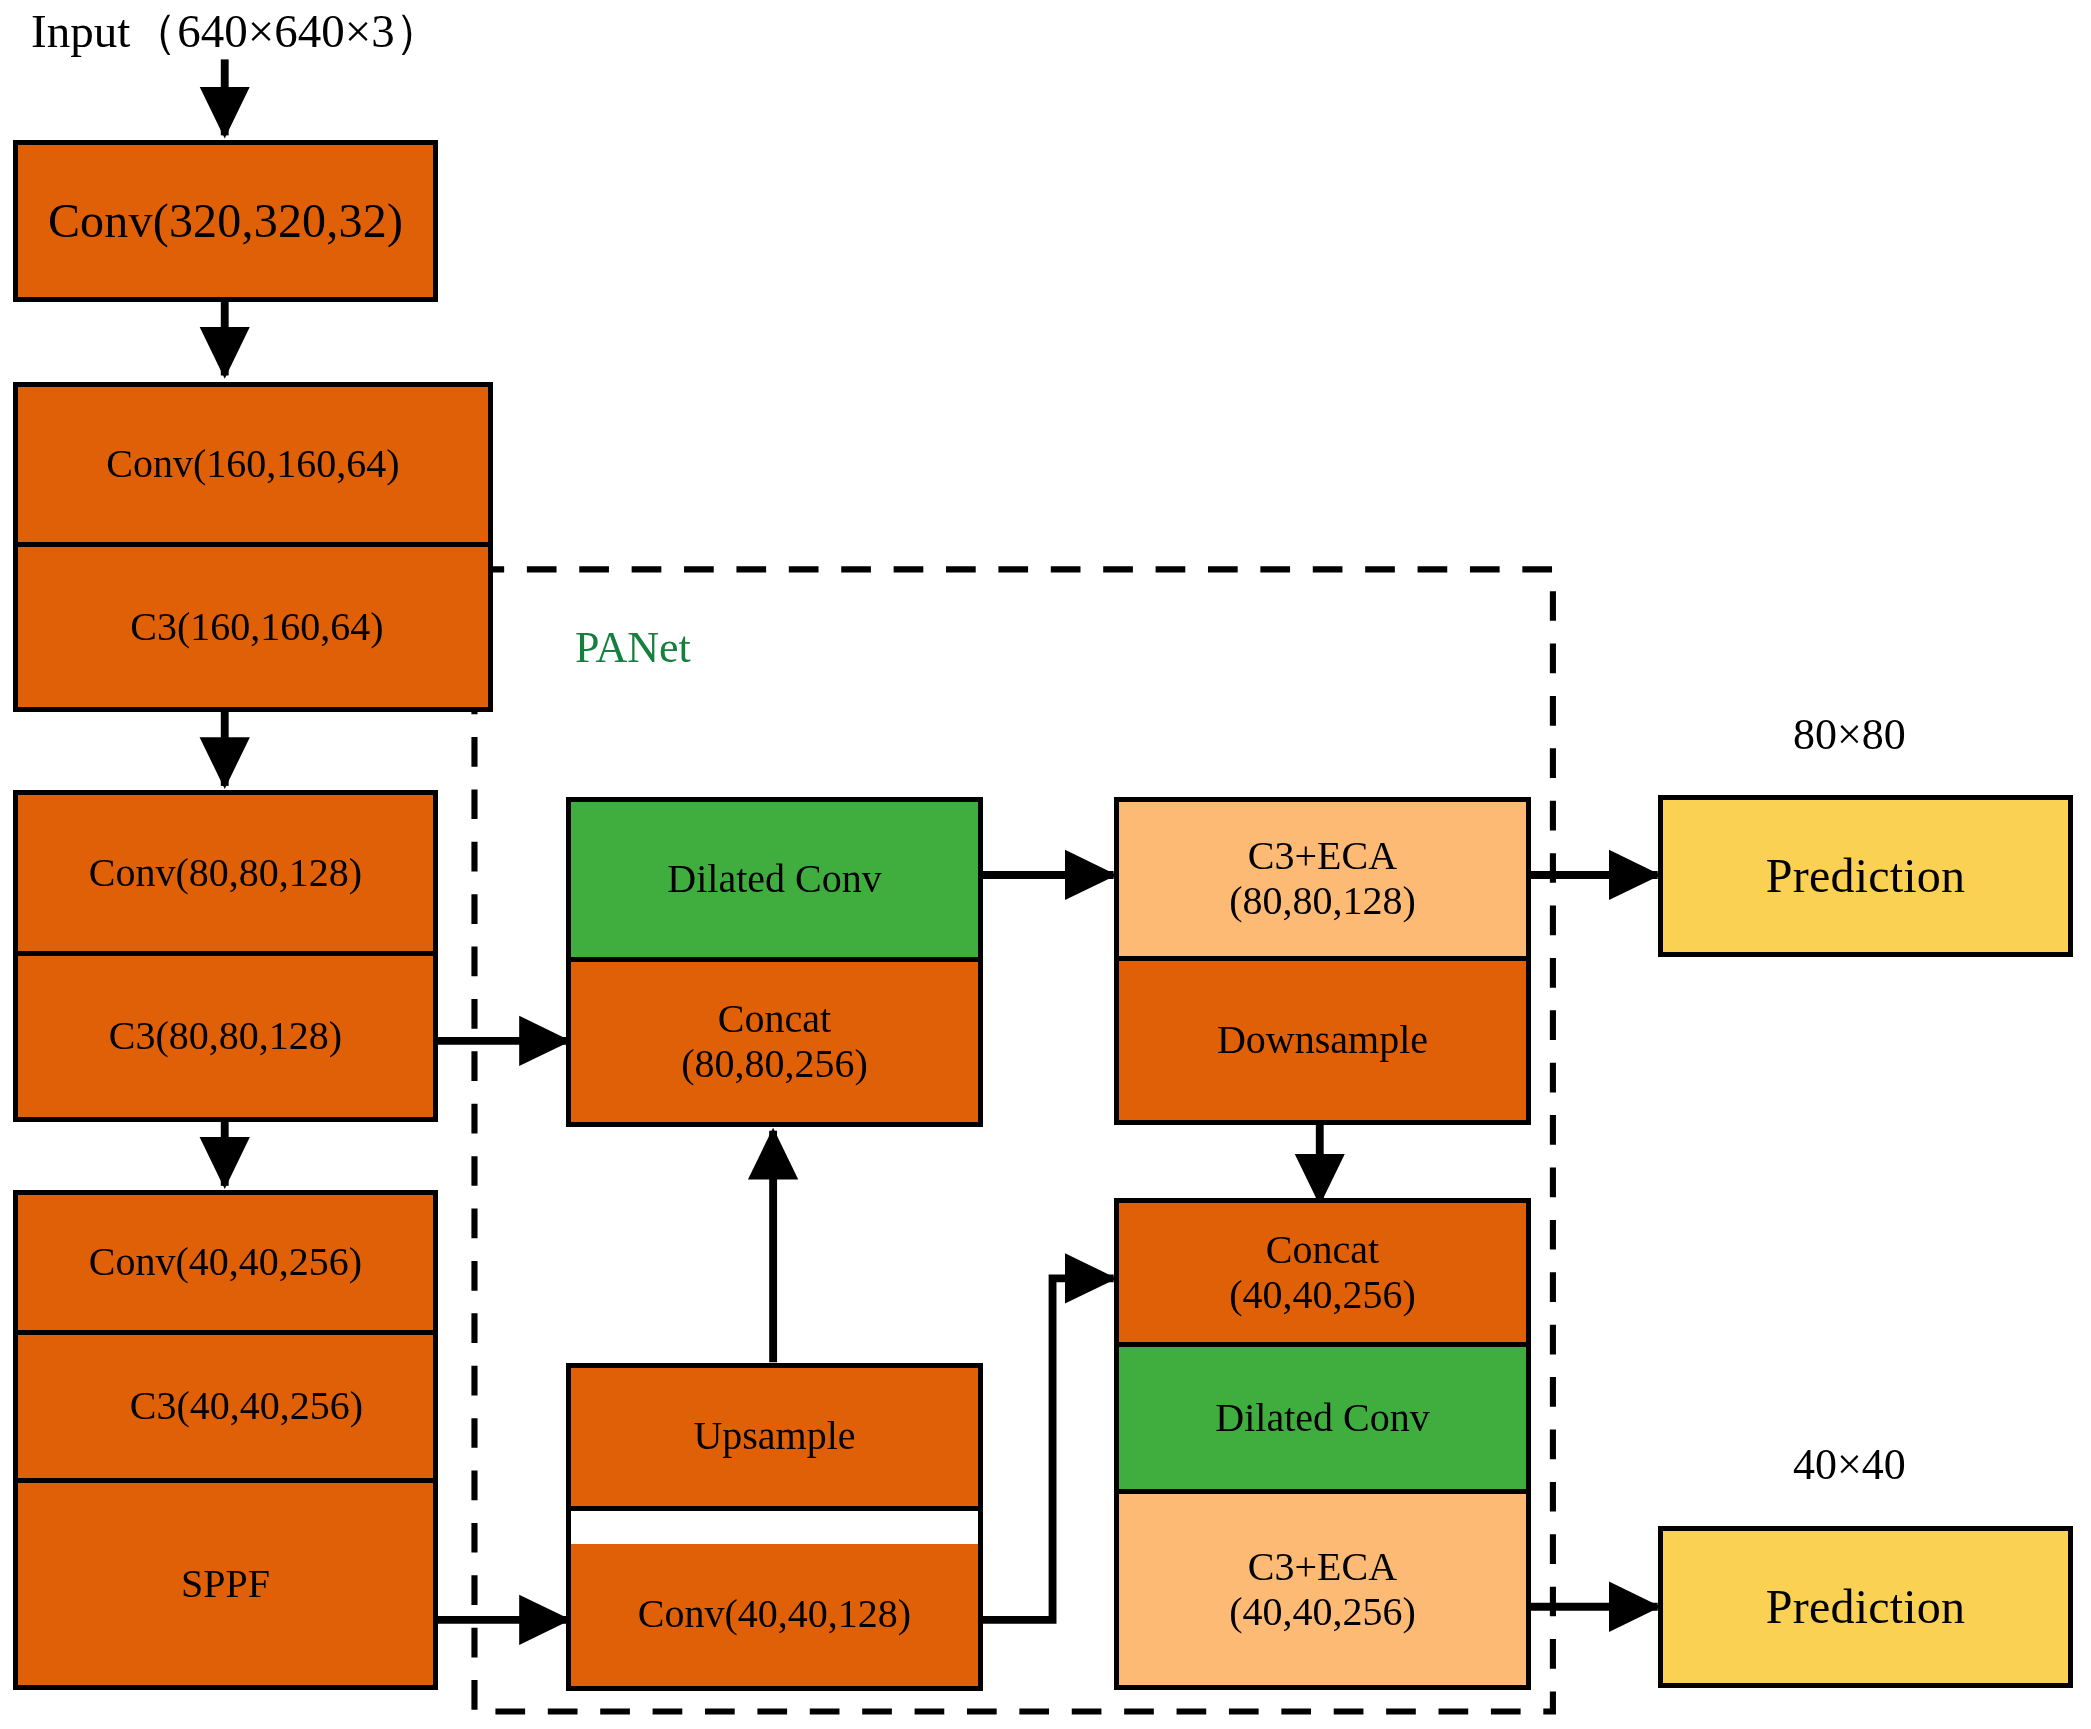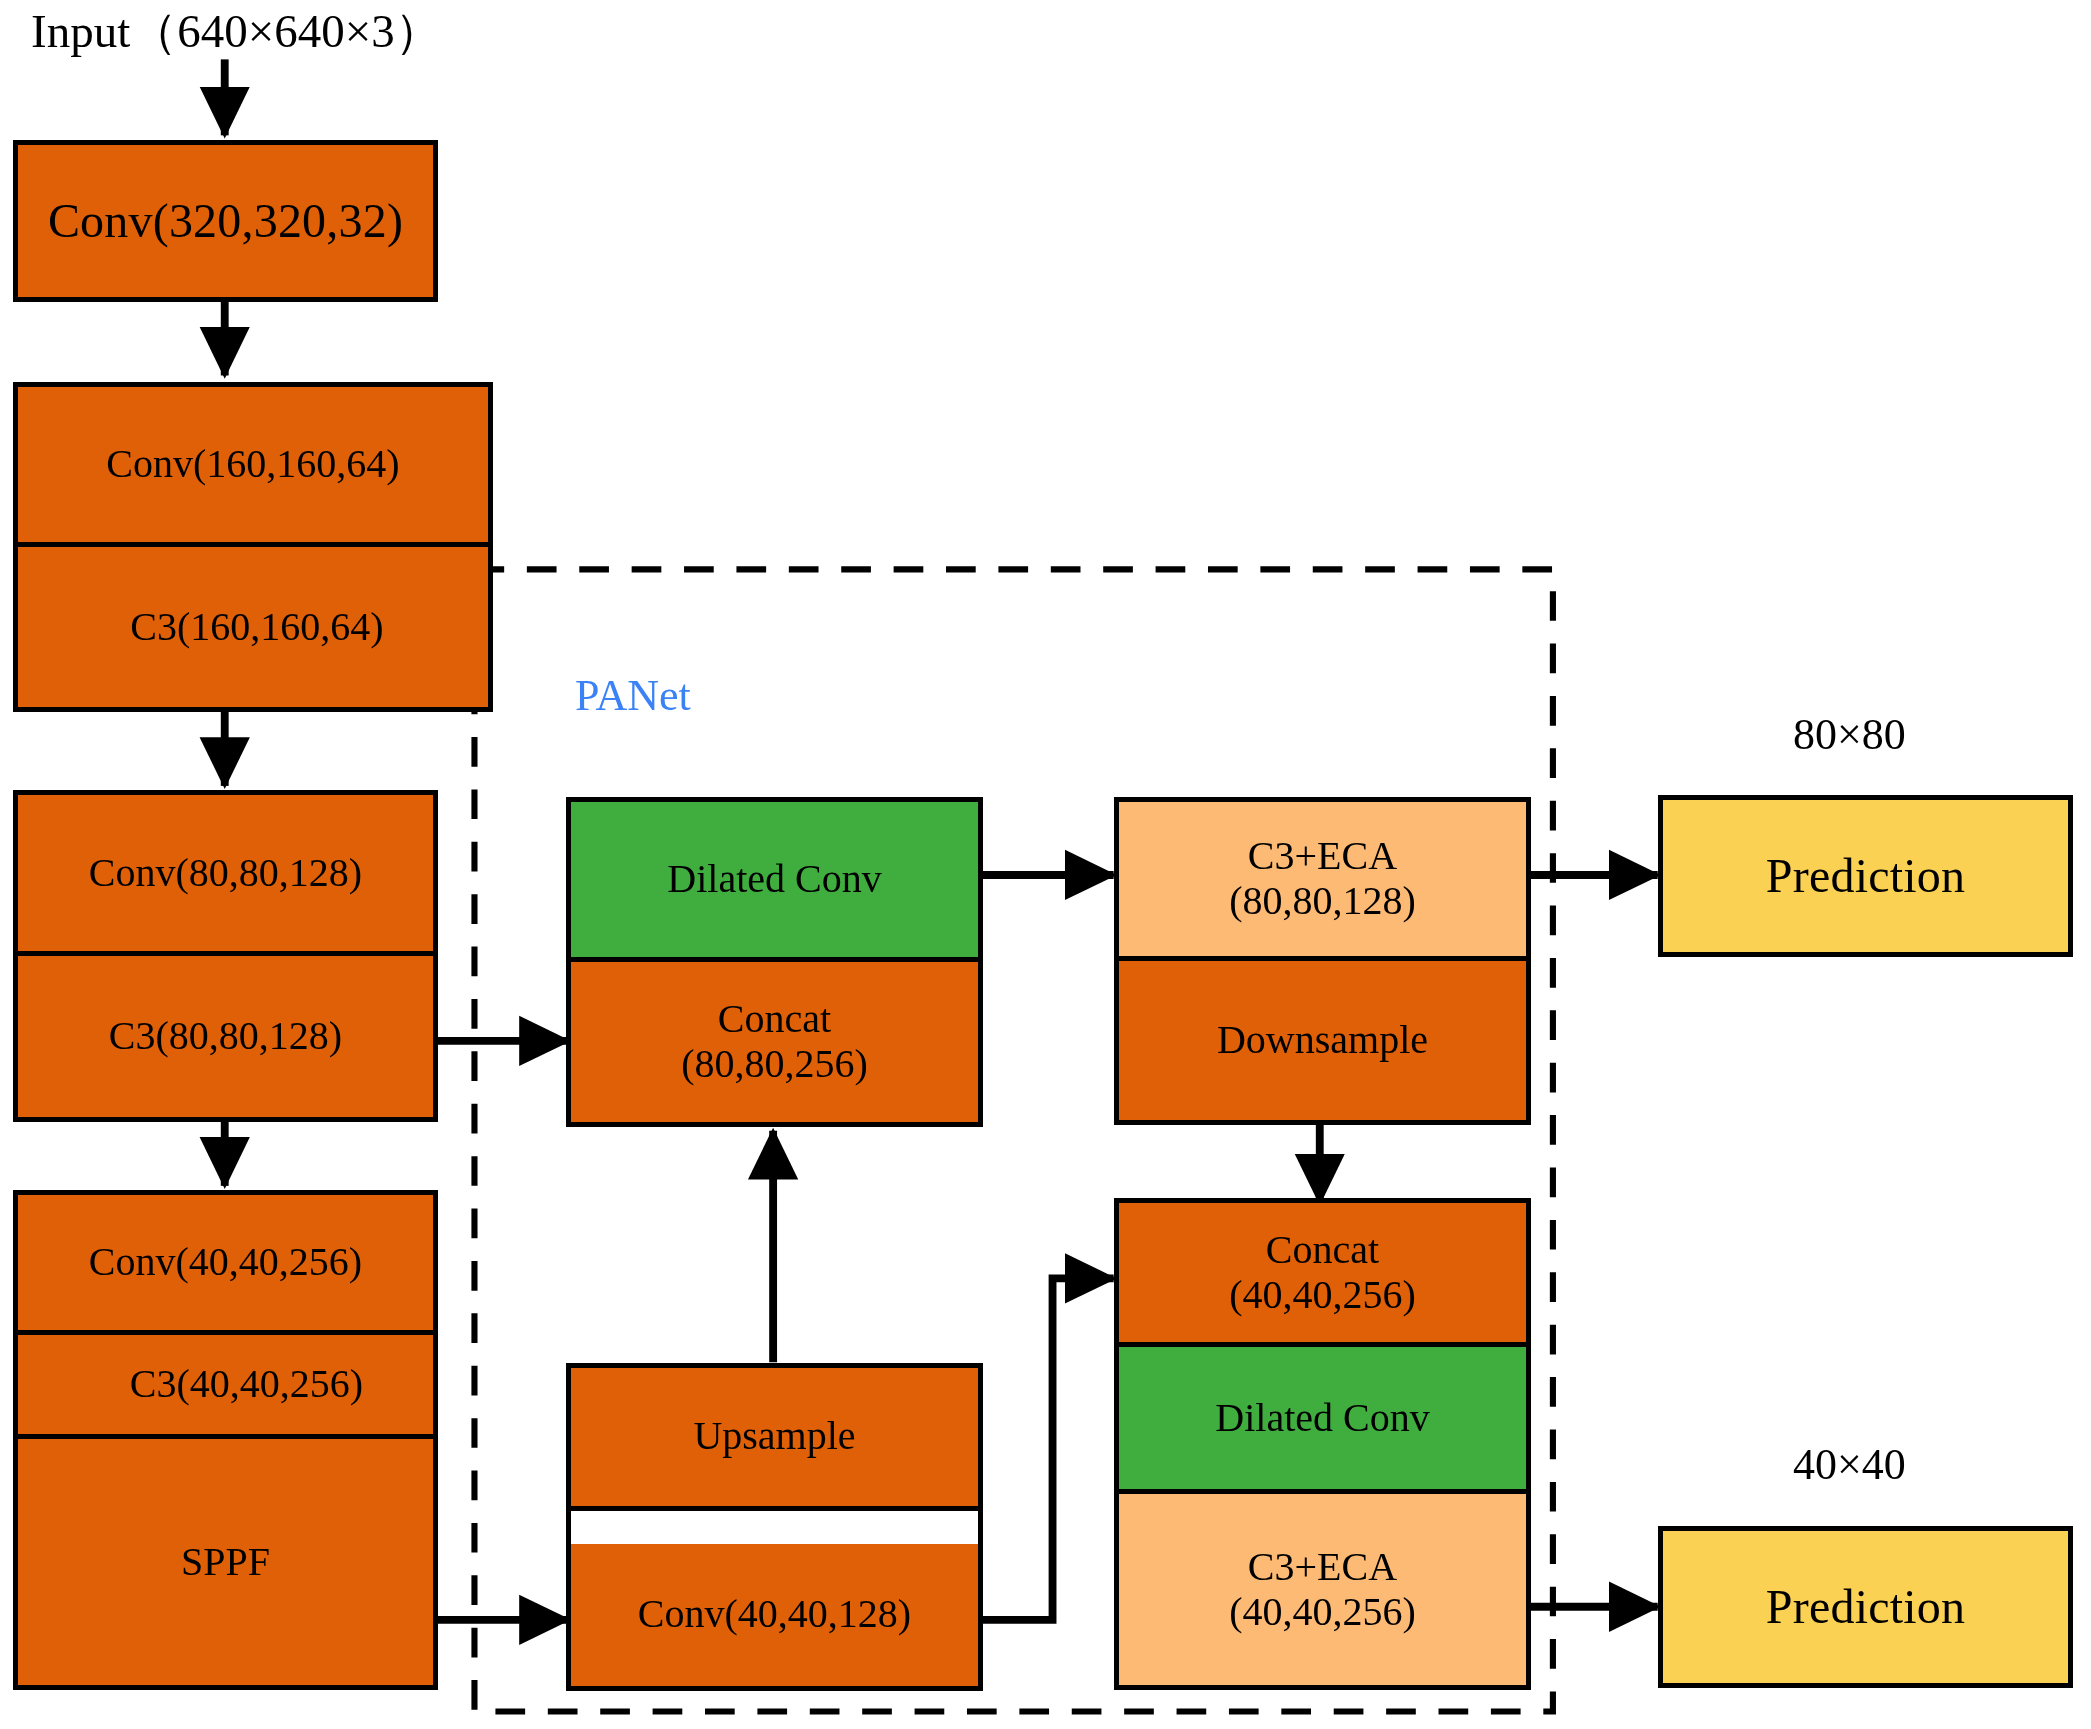--- a/index.html
+++ b/index.html
@@ -78,22 +78,21 @@
     font-family: "Liberation Serif", "DejaVu Serif", serif;
     font-size: 44px;
     white-space: pre;
   }
   .caption.big { font-size: 47px; }
 
   .panet-label {
     position: absolute;
     font-family: "Liberation Serif", "DejaVu Serif", serif;
     font-size: 44px;
-    color: #3b82f6;
-    margin-top: 48px;
+    color: #15803d;
   }
 </style>
 </head>
 <body>
 
 <div id="diagram">
 
   <svg class="layer" viewBox="0 0 2395 1980">
     <defs>
       <marker id="arrowhead" markerWidth="7" markerHeight="7" refX="6.2" refY="3.5" orient="auto" markerUnits="strokeWidth">
@@ -143,21 +142,21 @@
     <div class="cell orange" style="height:50%;padding-left:8px;">C3(160,160,64)</div>
   </div>
 
   <div class="stack" style="left:13px; top:790px; width:425px; height:332px;">
     <div class="cell orange" style="height:50%;">Conv(80,80,128)</div>
     <div class="cell orange" style="height:50%;">C3(80,80,128)</div>
   </div>
 
   <div class="stack" style="left:13px; top:1190px; width:425px; height:500px;">
     <div class="cell orange" style="height:140px;">Conv(40,40,256)</div>
-    <div class="cell orange" style="height:104px;padding-left:42px;">C3(40,40,256)</div>
+    <div class="cell orange" style="height:148px;padding-left:42px;">C3(40,40,256)</div>
     <div class="cell orange" style="flex:1;">SPPF</div>
   </div>
 
   <div class="stack" style="left:566px; top:797px; width:417px; height:330px;">
     <div class="cell green" style="height:50%;">Dilated Conv</div>
     <div class="cell orange" style="height:50%;">Concat
 (80,80,256)</div>
   </div>
 
   <div class="stack" style="left:566px; top:1363px; width:417px; height:328px;gap:33px;">

